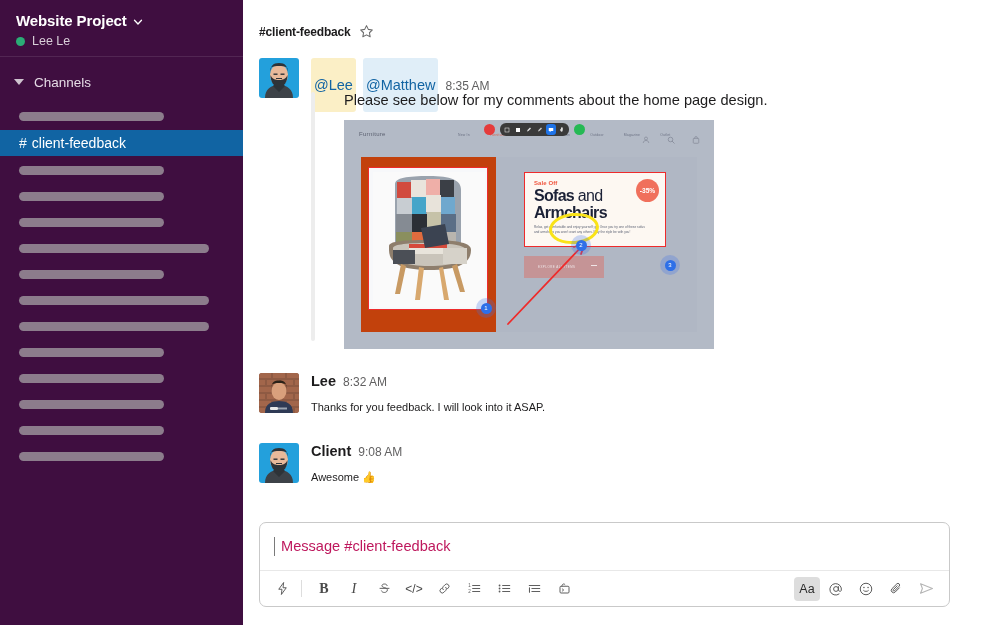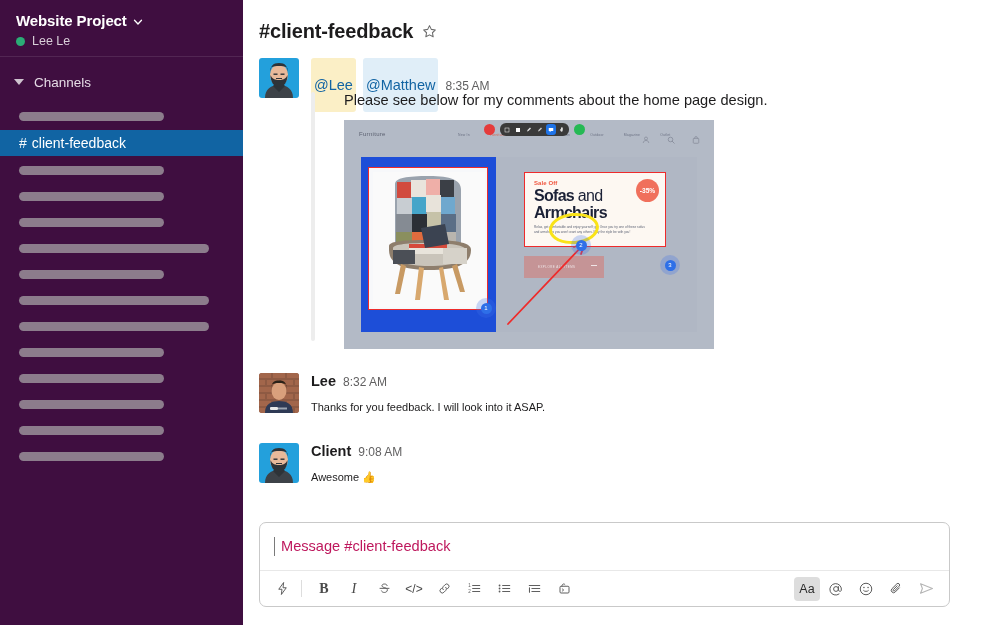--- a/index.html
+++ b/index.html
@@ -128,21 +128,21 @@
     flex-direction: column;
   }
   .ch-header {
     padding: 17px 0 0 16px;
     display: flex;
     align-items: center;
     gap: 8px;
     height: 46px;
   }
   .ch-name {
-    font-size: 20px;
+    font-size: 12px;
     font-weight: bold;
     color: #1D1C1D;
     letter-spacing: -0.15px;
   }
   .star-btn {
     width: 16px; height: 16px;
     display: inline-flex;
     align-items: center;
     justify-content: center;
   }
@@ -294,21 +294,21 @@
     justify-content: center;
     border-radius: 3px;
   }
   .fig-tool.sel { background: #1E73E8; }
 
   
   .hero {
     position: absolute;
     left: 17px; top: 37px;
     width: 336px; height: 175px;
-    background: #1d4ed8;
+    background: #c2410c;
   }
   .hero-right-fade {
     position: absolute;
     left: 135px; top: 0;
     width: 201px; height: 175px;
     background: #B0B7C4;
   }
 
   
   .chair-card {

